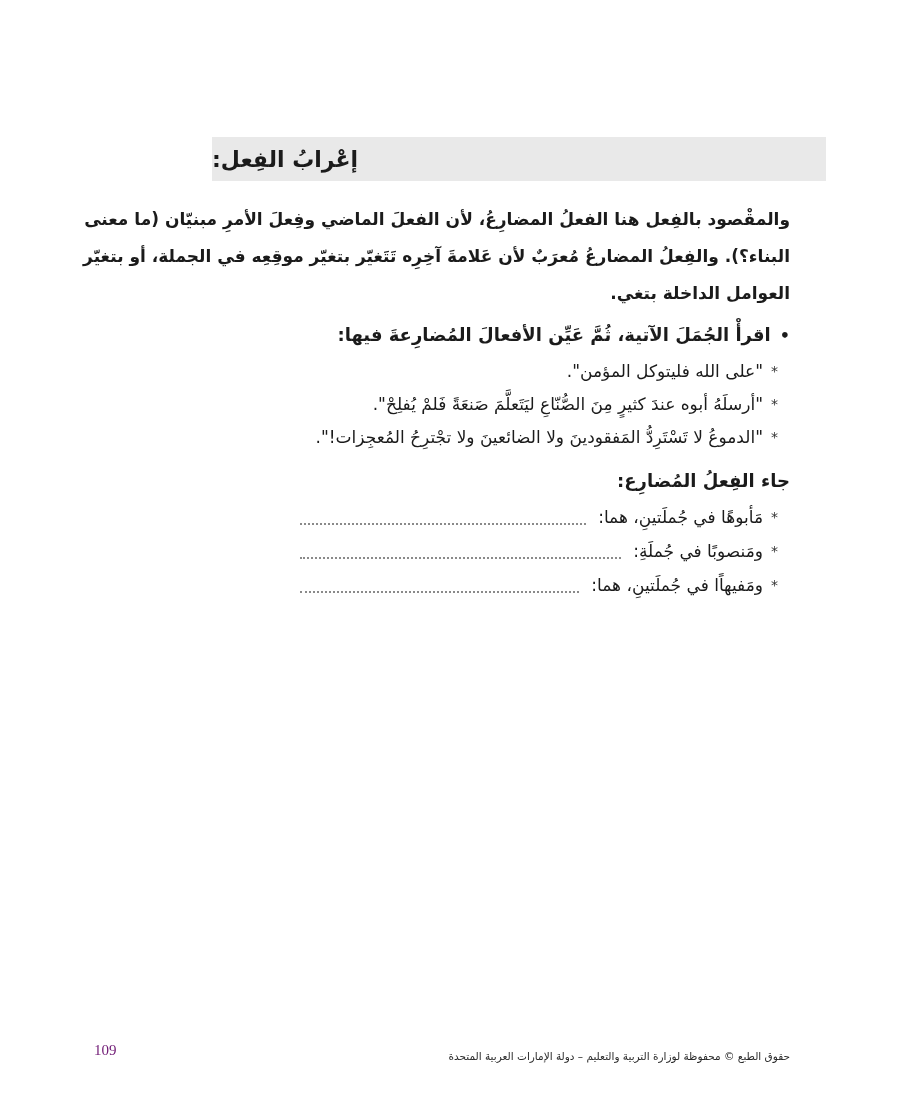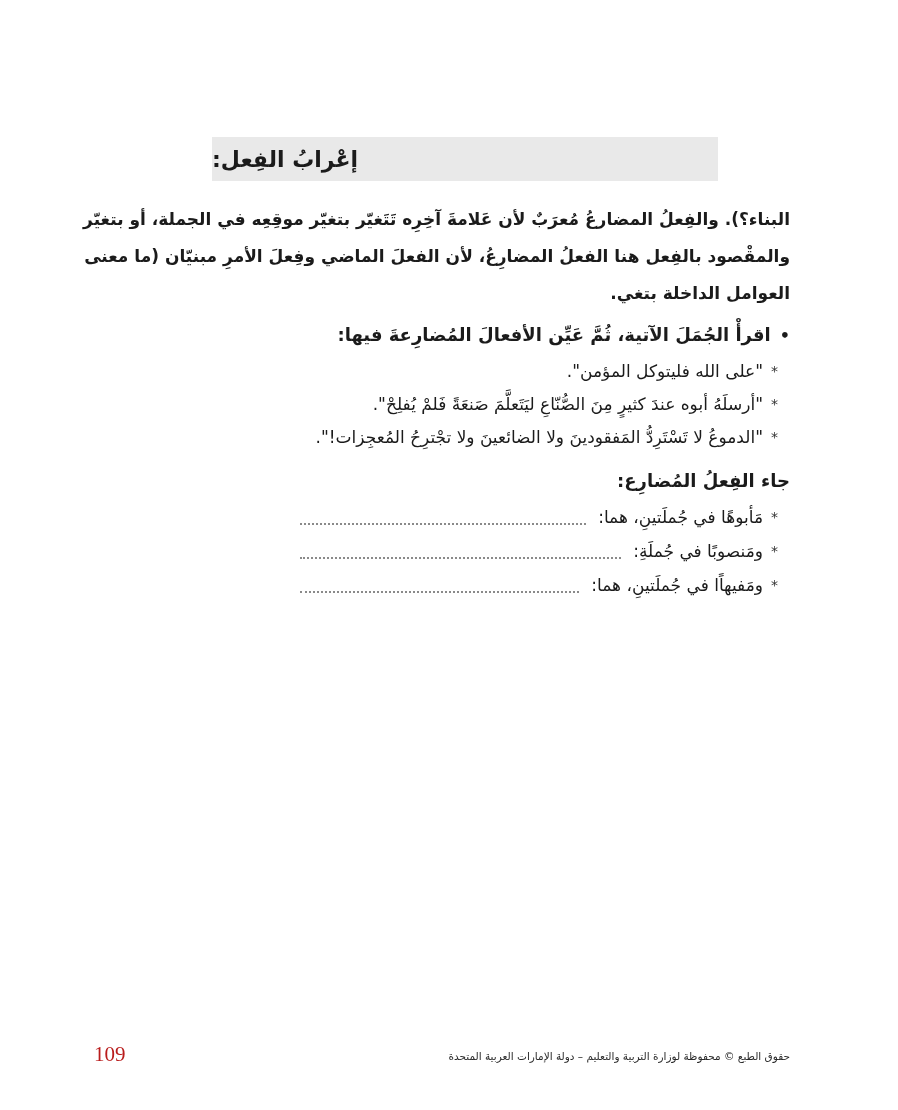--- a/index.html
+++ b/index.html
@@ -14,21 +14,21 @@
     background: #ffffff;
     font-family: "DejaVu Sans", sans-serif;
     color: #1b1b1b;
     overflow: hidden;
   }
   
   .title-bar {
     position: absolute;
     left: 212px;
     top: 137px;
-    width: 506px;
+    width: 614px;
     height: 44px;
     background: #e9e9e9;
     display: flex;
     align-items: center;
     justify-content: flex-end;
     direction: rtl;
     box-sizing: border-box;
     padding-right: 20px;
   }
   .title-bar .title-text {
@@ -131,22 +131,22 @@
     font-size: 18px;
     font-weight: bold;
     line-height: 30px;
   }
   
   .page-number {
     position: absolute;
     left: 94px;
     top: 1042px;
     font-family: "Liberation Serif", "DejaVu Serif", serif;
-    font-size: 21px;
-    color: #b91c1c;
+    font-size: 15px;
+    color: #701a75;
   }
   .copyright {
     position: absolute;
     right: 108px;
     top: 1050px;
     direction: rtl;
     font-size: 10.5px;
     font-weight: normal;
     color: #2a2a2a;
   }
@@ -154,22 +154,22 @@
 </head>
 <body>
 
 <div class="page">
 
   <div class="title-bar">
     <span class="title-text">إعْرابُ الفِعل:</span>
   </div>
 
   <div class="intro">
+    <div class="intro-line">والمقْصود بالفِعل هنا الفعلُ المضارِعُ، لأن الفعلَ الماضي وفِعلَ الأمرِ مبنيّان (ما معنى</div>
     <div class="intro-line">البناء؟). والفِعلُ المضارعُ مُعرَبٌ لأن عَلامةَ آخِرِه تَتَغيّر بتغيّر موقِعِه في الجملة، أو بتغيّر</div>
-    <div class="intro-line">والمقْصود بالفِعل هنا الفعلُ المضارِعُ، لأن الفعلَ الماضي وفِعلَ الأمرِ مبنيّان (ما معنى</div>
     <div class="intro-line">العوامل الداخلة بتغي.</div>
   </div>
 
   <div class="instruction-row">
     <span class="bullet">•</span>
     <span>اقرأْ الجُمَلَ الآتية، ثُمَّ عَيِّن الأفعالَ المُضارِعةَ فيها:</span>
   </div>
 
   <div class="sentence-row s0">
     <span class="asterisk">*</span>

